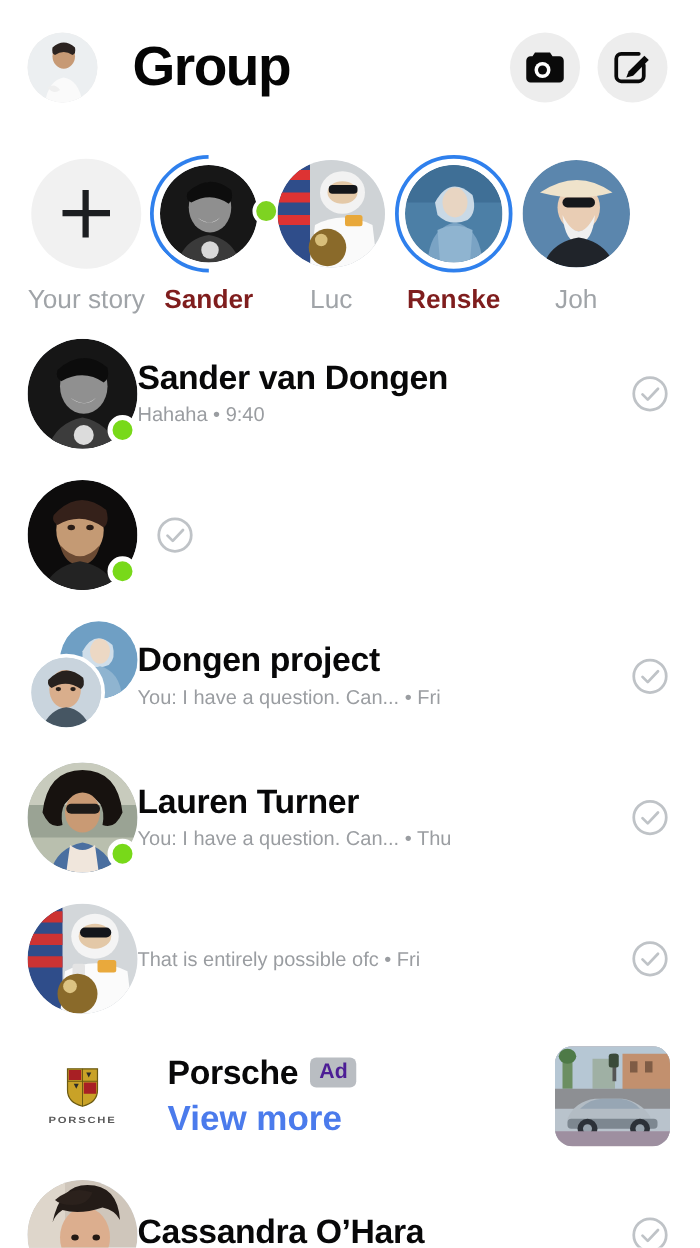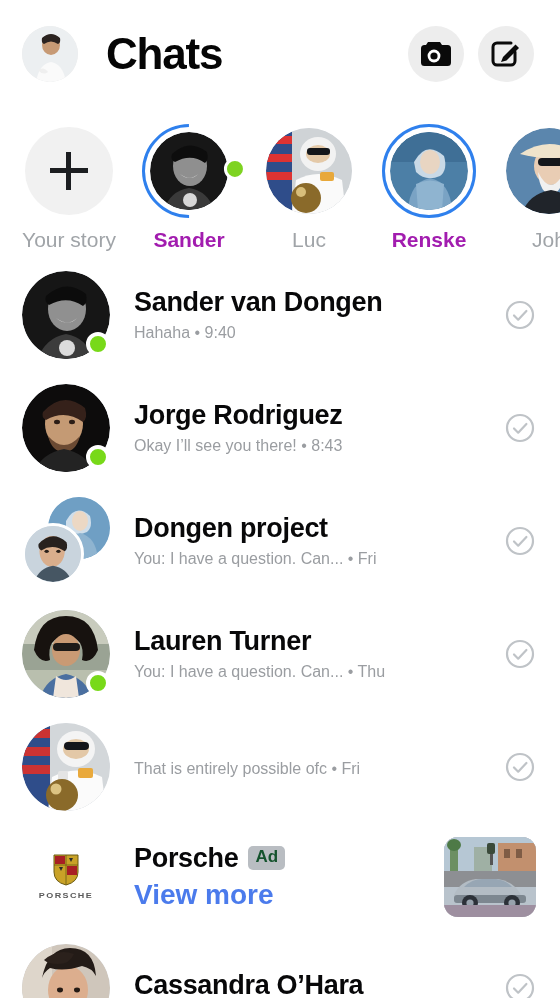--- a/index.html
+++ b/index.html
@@ -51,21 +51,20 @@
     border: none;
     cursor: pointer;
     padding: 0;
   }
 
   
   .stories {
     display: flex;
     align-items: flex-start;
     padding: 16px 0 8px 20px;
-    gap: 22px;
     overflow: hidden;
     height: 148px;
   }
   .story {
     width: 98px;
     flex: 0 0 auto;
     display: flex;
     flex-direction: column;
     align-items: center;
     cursor: pointer;
@@ -120,21 +119,21 @@
     border: 3px solid #fff;
     z-index: 4;
   }
   .story-name {
     margin-top: 10px;
     font-size: 21px;
     color: #a0a4a8;
     white-space: nowrap;
     line-height: 1.1;
   }
-  .story-name.active { color: #a21caf; font-weight: bold; }
+  .story-name.active { color: #7f1d1d; font-weight: bold; }
 
   
   .chat-list { padding-top: 2px; }
   .chat-row {
     display: flex;
     align-items: center;
     padding: 0 24px 0 22px;
     height: 113px;
     cursor: pointer;
   }
@@ -163,21 +162,20 @@
     width: 62px; height: 62px; border-radius: 50%;
     overflow: hidden; background: #9ec3de;
   }
   .group-avatar .g2 {
     position: absolute; left: 0; bottom: 0;
     width: 62px; height: 62px; border-radius: 50%;
     overflow: hidden; background: #c6d3dd;
     border: 3px solid #fff;
   }
   .chat-text {
-    margin-left: 24px;
     flex: 1 1 auto;
     min-width: 0;
   }
   .chat-name {
     font-size: 27px;
     font-weight: bold;
     color: #080809;
     letter-spacing: -0.3px;
     line-height: 1.25;
     white-space: nowrap;
@@ -223,21 +221,21 @@
     transform: scaleY(0.8);
   }
   .ad-text { margin-left: 24px; flex: 1 1 auto; min-width: 0; }
   .ad-title-line { display: flex; align-items: center; gap: 10px; }
   .ad-title {
     font-size: 27px; font-weight: bold; color: #080809;
     letter-spacing: -0.3px; line-height: 1.2;
   }
   .ad-badge {
     background: #b9bdc2;
-    color: #14532d;
+    color: #4c1d95;
     font-size: 17px;
     font-weight: bold;
     border-radius: 5px;
     padding: 1px 7px 2px;
     line-height: 1.2;
   }
   .ad-sub {
     font-size: 24px; color: #9a9da1; margin-top: 2px; line-height: 1.25;
   }
   .ad-link {
@@ -268,21 +266,21 @@
       <g clip-path="url(#cm)">
         <rect width="56" height="56" fill="#eceff1"></rect>
         <ellipse cx="29" cy="19" rx="9" ry="10" fill="#c79a75"></ellipse>
         <path d="M20 12 q9 -8 18 0 q1 5 -2 6 q-7 -5 -14 0 q-3 -1 -2 -6z" fill="#2b2320"></path>
         <path d="M14 56 q3 -18 15 -20 q12 2 15 20z" fill="#fafafa"></path>
         <path d="M16 44 q6 -4 10 2 q-5 4 -10 -2z" fill="#efefef"></path>
       </g>
     </svg>
   </div>
 
-  <div class="page-title">Chats</div>
+  <div class="page-title">Group</div>
 
   <div class="header-actions">
     <button class="icon-btn">
       <svg width="34" height="30" viewBox="0 0 34 30">
         <path d="M11 3 h12 l2 3 h5.5 a3.5 3.5 0 0 1 3.5 3.5 v14 a3.5 3.5 0 0 1 -3.5 3.5 h-23 A3.5 3.5 0 0 1 4 23.5 v-14 A3.5 3.5 0 0 1 7.5 6 H9 z" fill="#0a0a0a" transform="translate(-2,0)"></path>
         <circle cx="15" cy="17" r="6.4" fill="#ffffff"></circle>
         <circle cx="15" cy="17" r="3.6" fill="#0a0a0a"></circle>
       </svg>
     </button>
     <button class="icon-btn">
@@ -452,24 +450,20 @@
             <ellipse cx="42" cy="40" rx="19" ry="23" fill="#c49a74"></ellipse>
             <path d="M21 28 q20 -22 42 -4 q3 10 -2 14 q-18 -13 -37 -2 q-5 -3 -3 -8z" fill="#35211a"></path>
             <path d="M26 52 q16 18 32 0 q-4 16 -16 16 q-12 0 -16 -16z" fill="#6b4a33"></path>
             <path d="M12 88 q8 -19 30 -23 q22 4 30 23z" fill="#232323"></path>
             <ellipse cx="35" cy="38" rx="3" ry="2.2" fill="#2b1d16"></ellipse>
             <ellipse cx="50" cy="38" rx="3" ry="2.2" fill="#2b1d16"></ellipse>
           </g>
         </svg>
       </div>
       <span class="online-dot"></span>
-    </div>
-    <div class="chat-text">
-      <div class="chat-name">Jorge Rodriguez</div>
-      <div class="chat-snippet">Okay I’ll see you there! • 8:43</div>
     </div>
     <svg class="seen-check" viewBox="0 0 32 32">
       <circle cx="16" cy="16" r="13" fill="none" stroke="#bfc3c7" stroke-width="2.2"></circle>
       <path d="M10 16.5 l4.2 4.2 L22.4 12" fill="none" stroke="#bfc3c7" stroke-width="2.2" stroke-linecap="round" stroke-linejoin="round"></path>
     </svg>
   </div>
 
   <div class="chat-row">
     <div class="group-avatar">
       <div class="g1">

